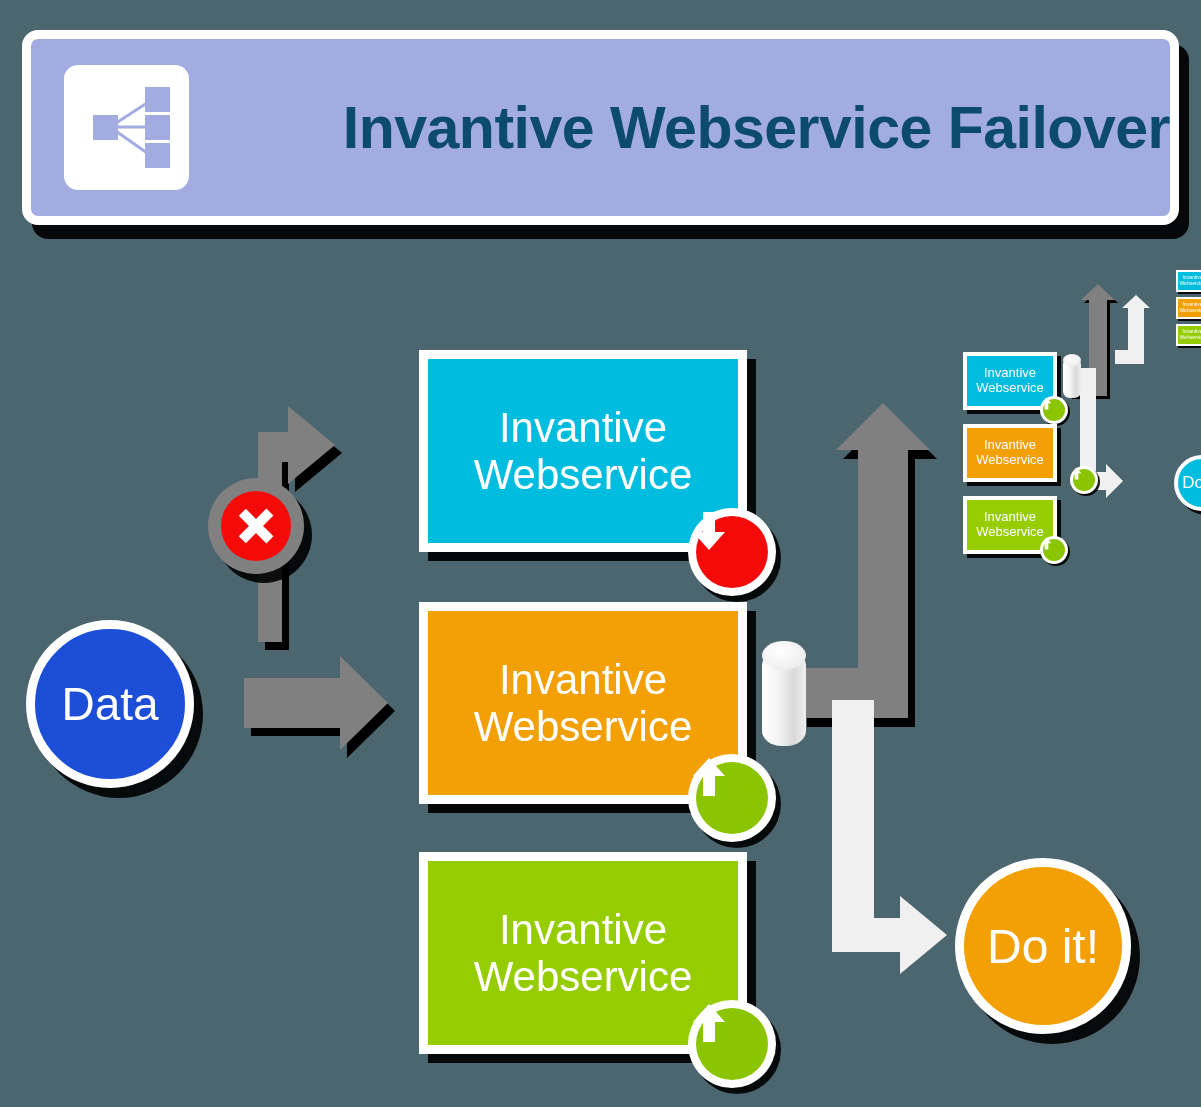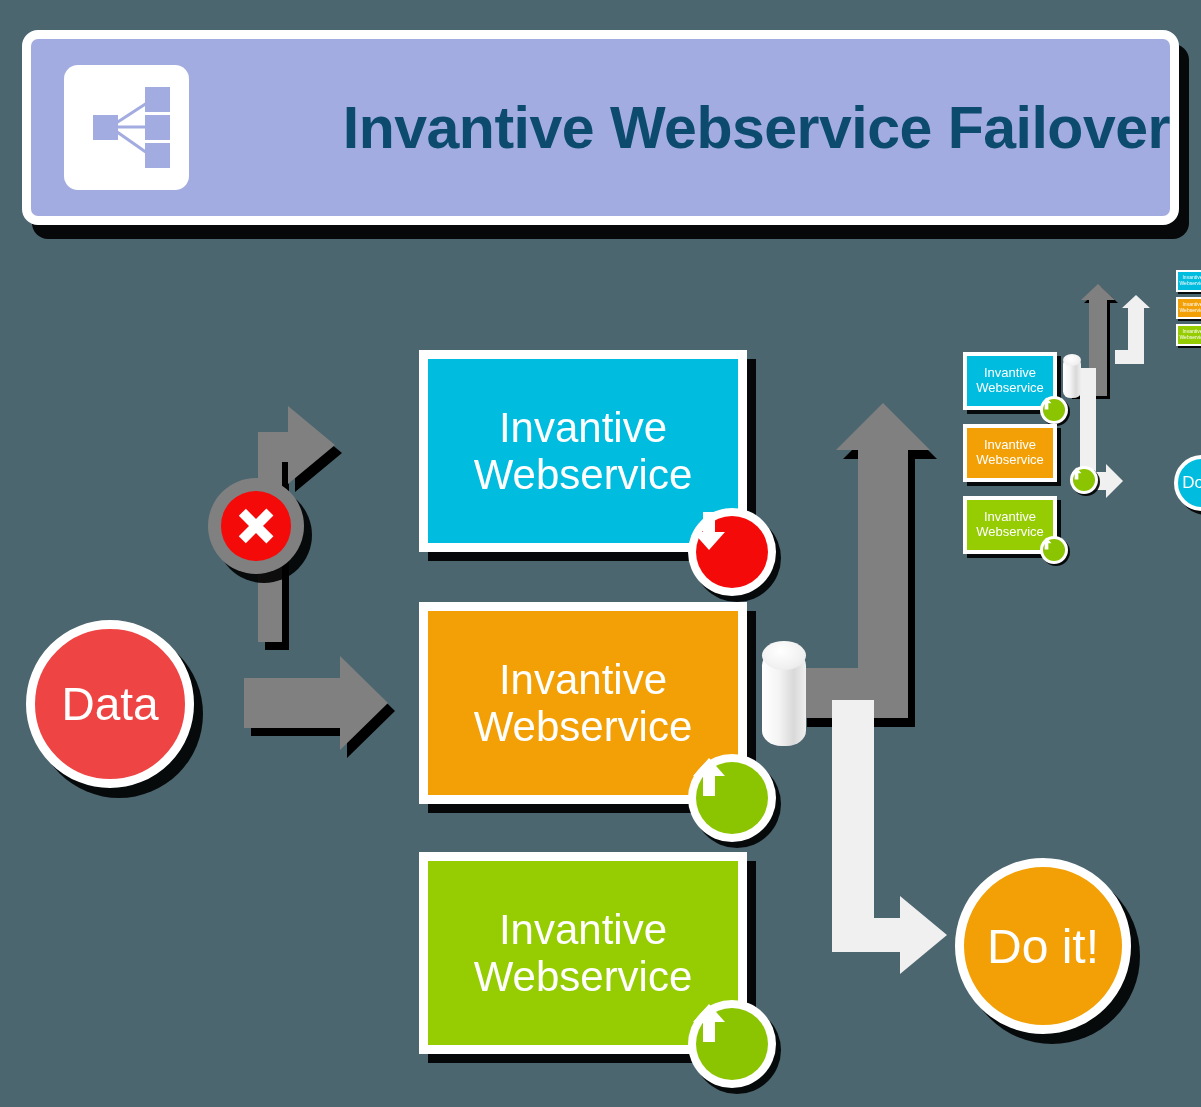--- a/index.html
+++ b/index.html
@@ -54,21 +54,21 @@
   .badge.up   .badge-inner { background: #8bc400; }
   .badge.down .badge-inner { background: #f50a0a; }
 
   .circle {
     position: absolute; border-radius: 50%;
     border: 9px solid #ffffff;
     box-shadow: 9px 10px 0 rgba(0,0,0,0.9);
     display:flex; align-items:center; justify-content:center;
     color:#ffffff;
   }
-  .circle.data { background: #ef4444; }
+  .circle.data { background: #1d4ed8; }
   .circle.doit-main { background: #f2a006; }
   .circle.doit-mid  { background: #00bcde; }
 
   
   .cyl { position:absolute; }
   .cyl .body {
     position:absolute; left:0; top:0; width:100%; height:100%;
     background: linear-gradient(to right,#ffffff 0%,#f4f4f4 38%,#d9d9d9 72%,#efefef 100%);
     border-radius: 44% / 16%;
   }

